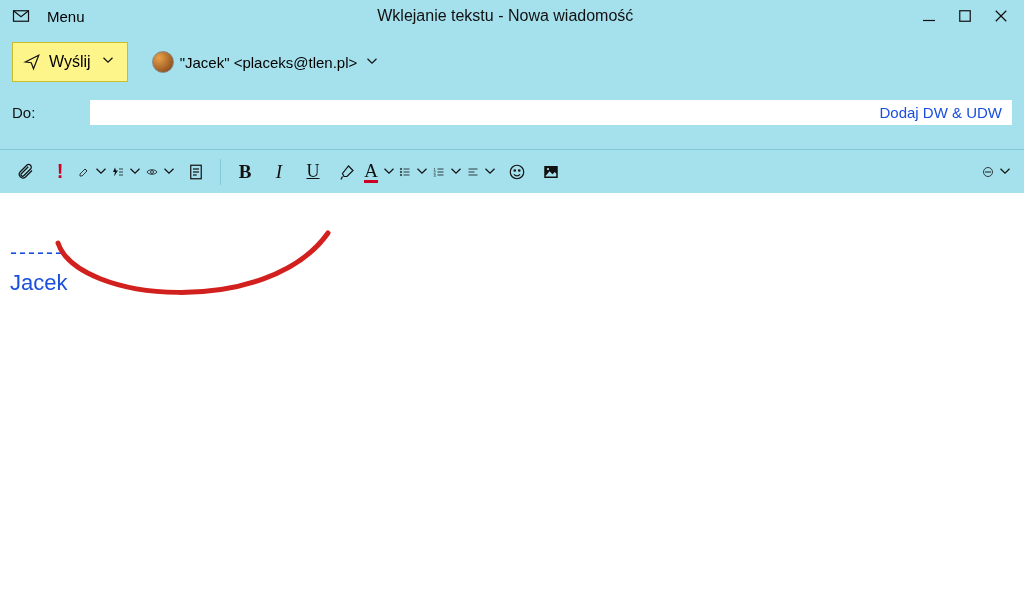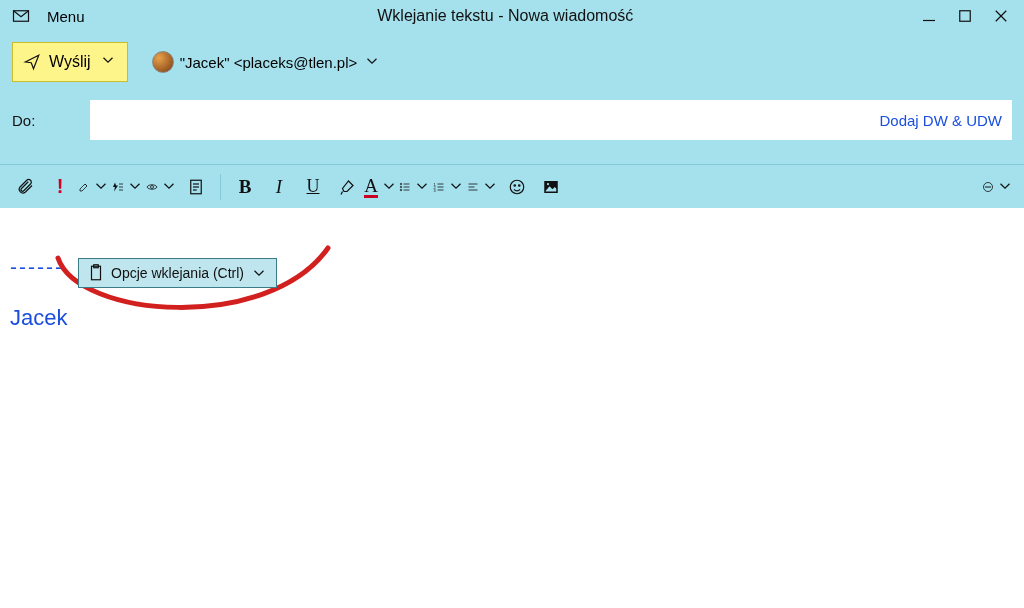--- a/index.html
+++ b/index.html
@@ -10,34 +10,34 @@
   .win-btns { display: flex; gap: 18px; padding-right: 8px; }
   .win-btn { width: 18px; height: 18px; display: flex; align-items: center; justify-content: center; cursor: pointer; }
   .header-row { background: #a5e1ed; padding: 10px 12px 18px 12px; display: flex; align-items: center; gap: 24px; }
   .send-btn { background: #fef58a; border: 1px solid #c8bd2d; display: flex; align-items: center; gap: 8px; padding: 8px 10px; font-size: 16px; cursor: pointer; }
   .chev { display: inline-block; }
   .from { display: flex; align-items: center; gap: 6px; font-size: 15px; }
   .avatar { width: 22px; height: 22px; border-radius: 50%; background: radial-gradient(circle at 30% 30%, #e8a14a, #7a3b10); border: 1px solid #888; }
   .fields { background: #a5e1ed; padding: 0 12px 14px 12px; }
   .field-row { display: flex; align-items: center; margin-bottom: 10px; justify-content: space-between; }
   .field-label { width: 78px; font-size: 15px; color: #111; }
-  .field-input { flex: 1; background: #fff; border: none; height: 40px; padding: 12px 10px; font-size: 15px; display: flex; align-items: center; justify-content: space-between; }
+  .field-input { flex: 1; background: #fff; border: none; height: 25px; padding: 12px 10px; font-size: 15px; display: flex; align-items: center; justify-content: space-between; }
   .cc-link { color: #1a4fde; font-size: 15px; cursor: pointer; }
   .toolbar { background: #a5e1ed; border-top: 1px solid #84c9d6; height: 44px; display: flex; align-items: center; padding: 0 10px; gap: 2px; }
   .tb-btn { width: 32px; height: 32px; display: flex; align-items: center; justify-content: center; cursor: pointer; font-size: 17px; color: #111; }
   .tb-sep { width: 1px; height: 26px; background: #84c9d6; margin: 0 6px; }
   .tb-combo { display: flex; align-items: center; }
   .tb-combo .chev { font-size: 10px; margin-left: 2px; }
   .tb-bold { font-weight: bold; font-size: 19px; font-family: "Times New Roman", serif; }
   .tb-italic { font-style: italic; font-size: 19px; font-family: "Times New Roman", serif; }
   .tb-under { text-decoration: underline; font-size: 18px; font-family: "Times New Roman", serif; }
   .tb-spacer { flex: 1; }
   .body-area { padding: 14px 10px; font-size: 21px; line-height: 1.45; color: #111; position: relative; }
   .sig-sep { color: #1a4fde; letter-spacing: 2px; margin-top: 30px; }
-  .sig-name { color: #1a4fde; font-size: 22px; margin-top: 20px; }
+  .sig-name { color: #1a4fde; font-size: 22px; margin-top: 0; }
   .paste-pop { position: absolute; top: 50px; left: 78px; background: #bfe6ee; border: 1px solid #3a7c88; display: flex; align-items: center; gap: 6px; padding: 4px 8px; font-size: 14px; cursor: pointer; z-index: 2; }
   .annot { position: absolute; top: 30px; left: 48px; z-index: 1; pointer-events: none; }
   svg.ic { width: 18px; height: 18px; stroke: #111; stroke-width: 1.6; fill: none; }
 </style>
 </head>
 <body>
 
 <div class="titlebar">
   <div class="menu-btn">
     <svg class="ic" viewBox="0 0 24 24">
@@ -220,26 +220,16 @@
         </svg></span>
     </div>
 </div>
 
 <div class="body-area">
 
   <svg class="annot" width="290" height="80">
     <path d="M10 20 C 30 80, 220 95, 280 10" still="none" stroke="#d2201f" stroke-width="5" fill="none" stroke-linecap="round"></path>
   </svg>
 
-  <div class="paste-pop">
-    <svg class="ic" width="16" height="16" viewBox="0 0 24 24">
-        <rect x="6" y="3" width="12" height="18"></rect>
-        <rect x="9" y="1" width="6" height="4"></rect>
-      </svg>
-    <span>Opcje wklejania (Ctrl)</span>
-    <svg class="ic" width="12" height="12" viewBox="0 0 24 24">
-        <path d="M6 9 L12 15 L18 9"></path>
-      </svg>
-  </div>
 
   <div class="sig-sep">------</div>
   <div class="sig-name">Jacek</div>
 </div>
 
 </body></html>

